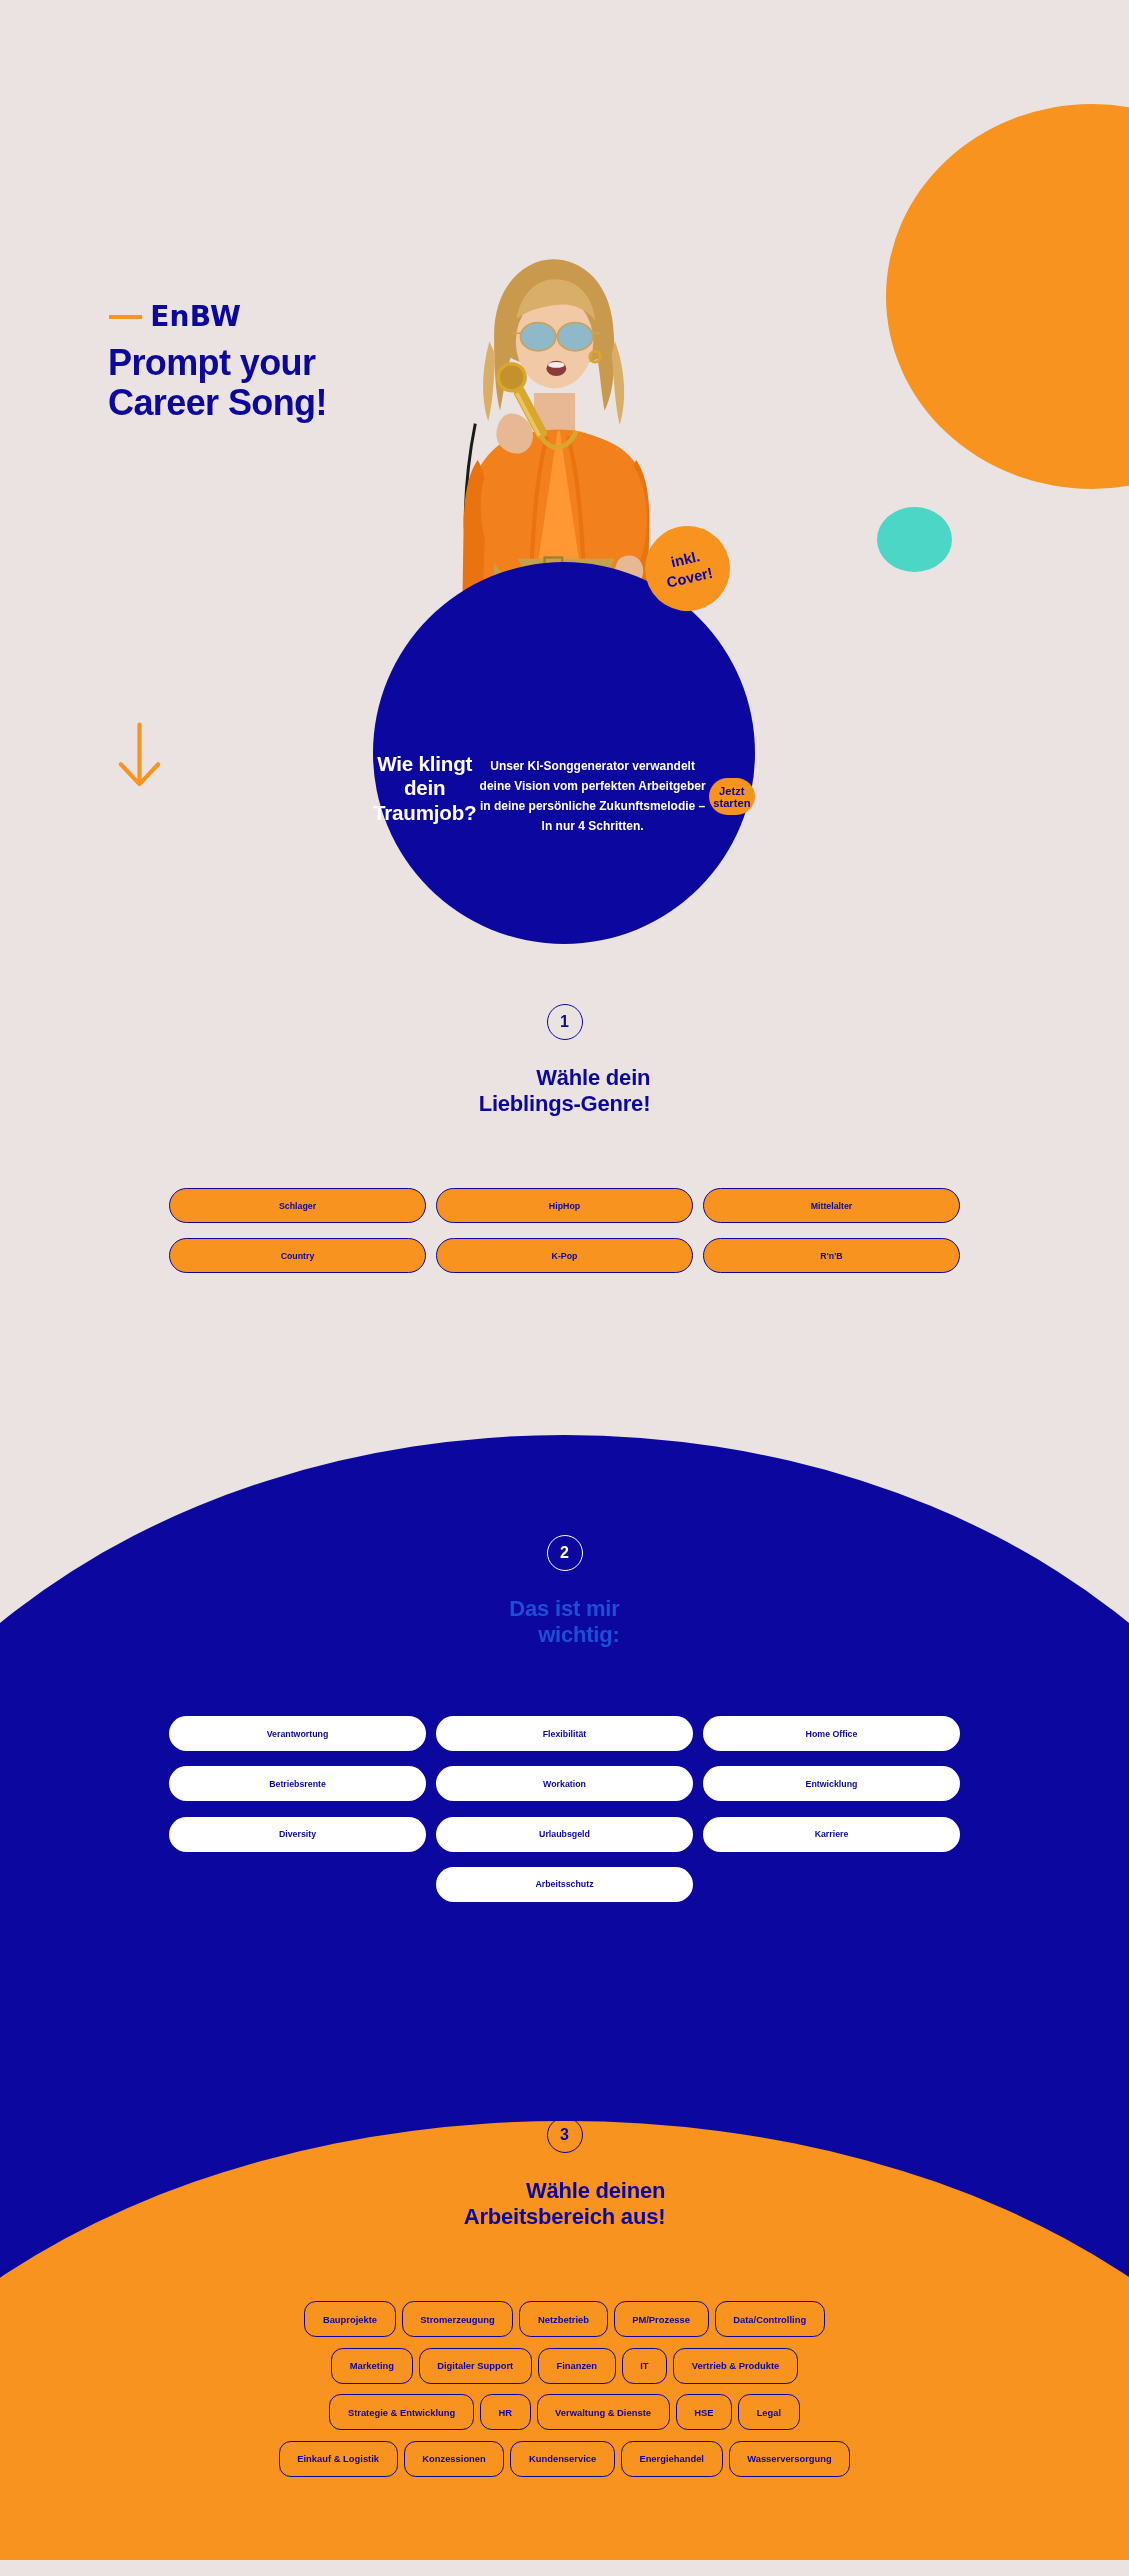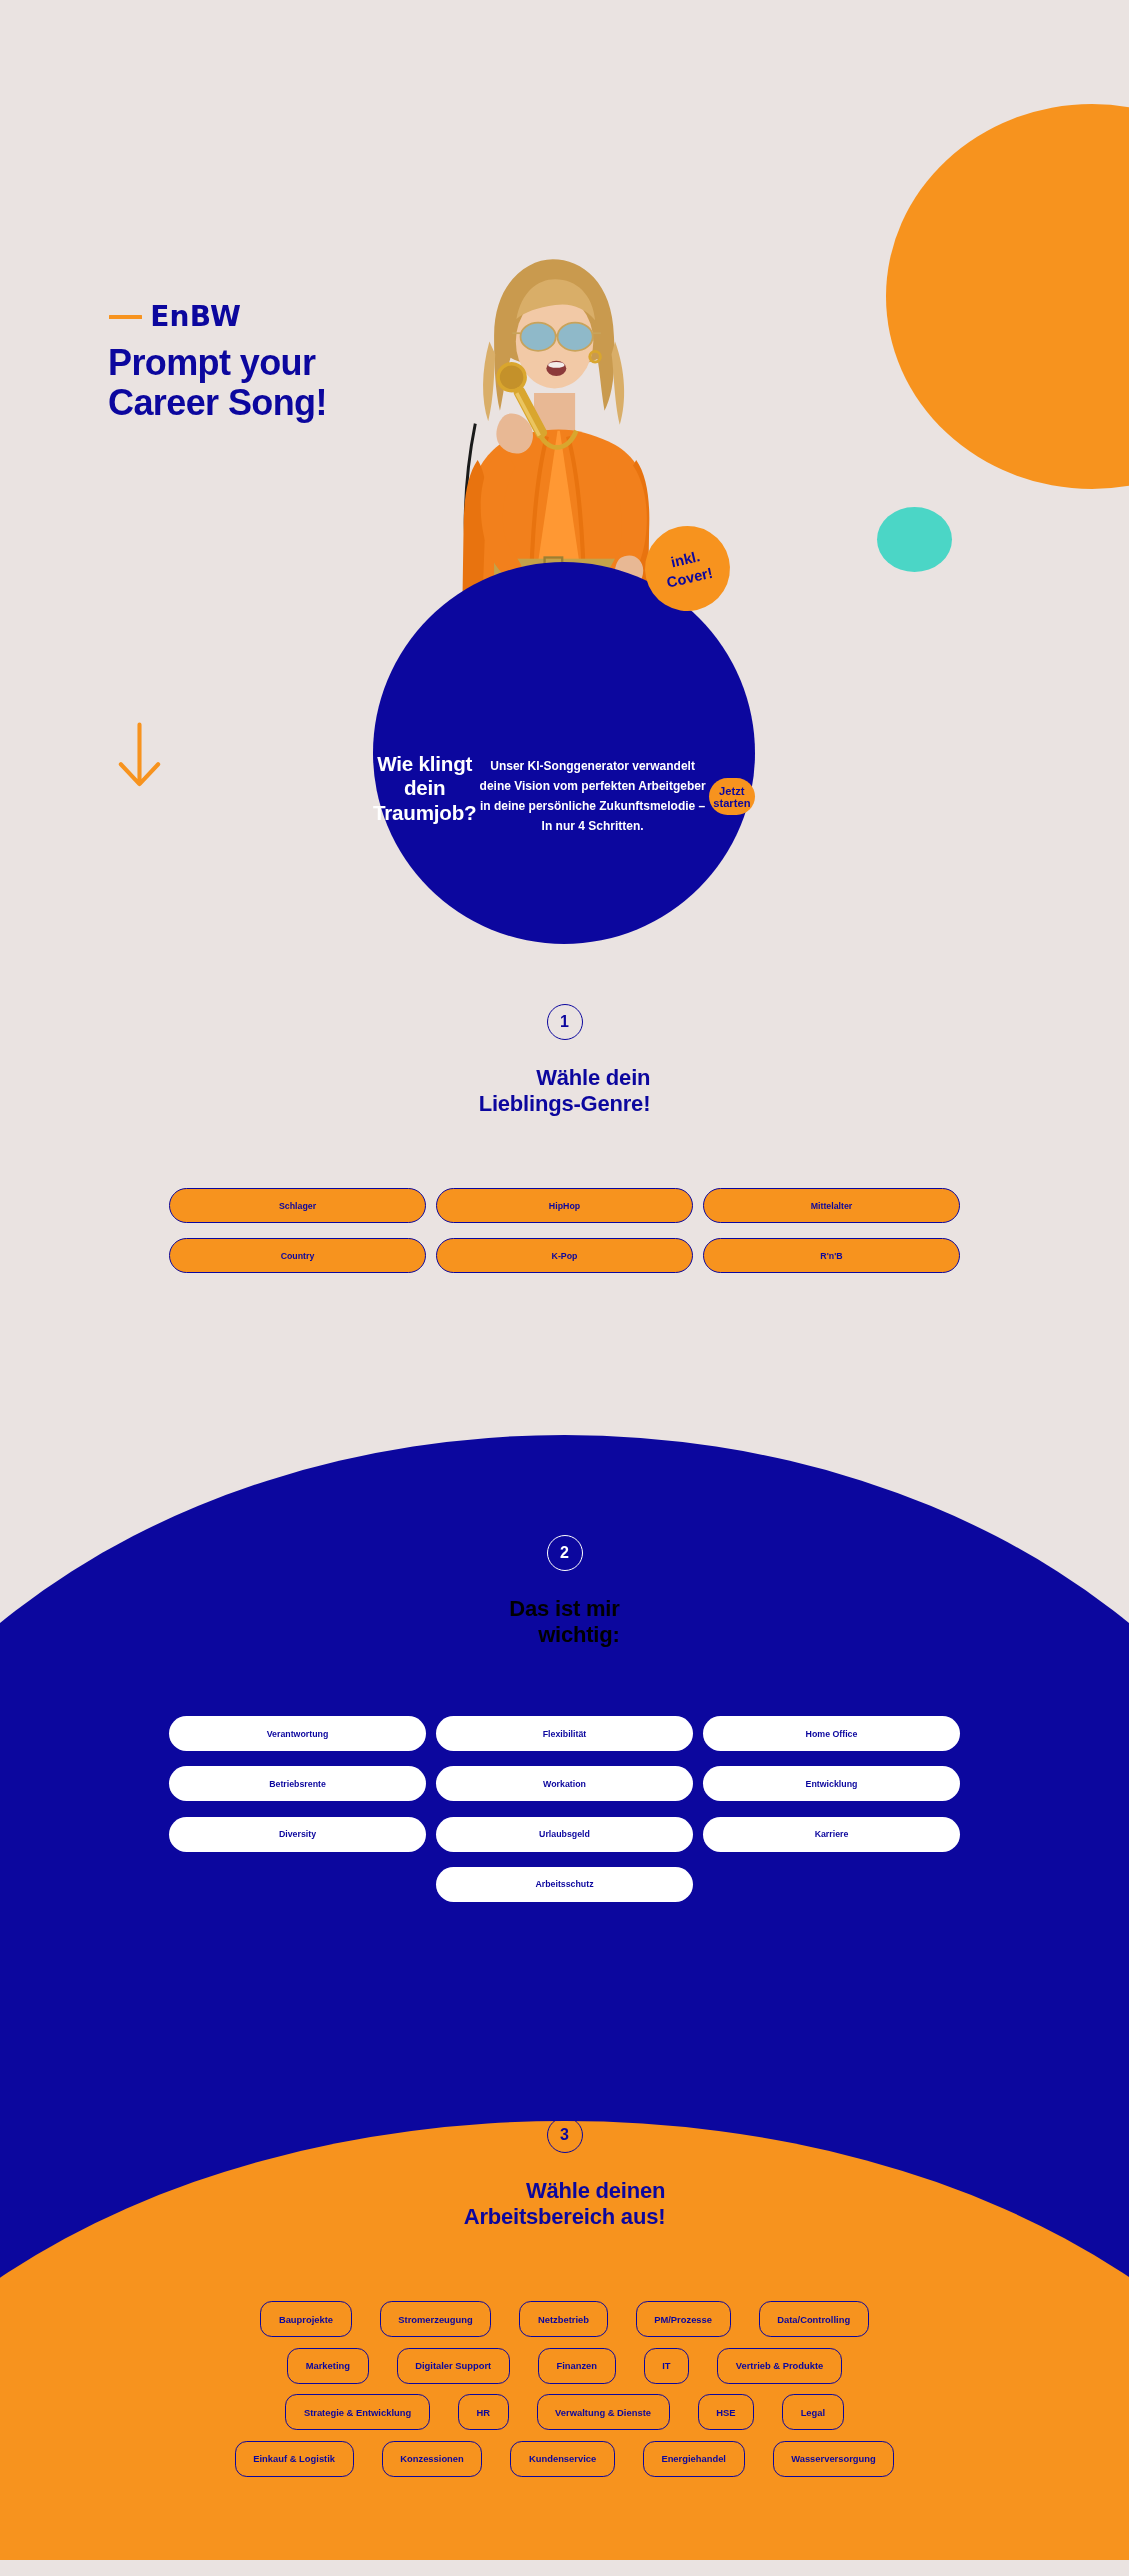--- a/index.html
+++ b/index.html
@@ -173,21 +173,21 @@
     font-weight: 700;
     line-height: 1.16;
     text-align: right;
     letter-spacing: -0.2px;
     white-space: pre-line;
   }
 
   .num-blue  { border: 1.8px solid #0C079E; color: #0C079E; }
   .num-white { border: 1.8px solid #FFFFFF; color: #FFFFFF; }
   .title-blue  { color: #0C079E; }
-  .title-white { color: #000000; }
+  .title-white { color: #1d4ed8; }
 
   
   .grid3 {
     position: absolute;
     left: 0; width: 1129px;
     display: flex; flex-direction: column; align-items: center;
     gap: 15.3px;
     z-index: 15;
   }
   .grid3 .row {
@@ -233,21 +233,21 @@
   }
 
   
   .pillwrap {
     position: absolute;
     left: 0; width: 1129px;
     display: flex; flex-direction: column; align-items: center;
     gap: 10.6px;
     z-index: 15;
   }
-  .pillrow { display: flex; gap: 28px; justify-content: flex-start; }
+  .pillrow { display: flex; gap: 6px; justify-content: flex-start; }
   .pill {
     height: 36px;
     padding: 0 17.6px;
     border-radius: 11.8px;
     border: 1.8px solid #0C079E;
     background: #F7931E;
     color: #0C079E;
     display: flex; align-items: center; justify-content: center;
     font-size: 9.4px; font-weight: 700;
     white-space: nowrap;

